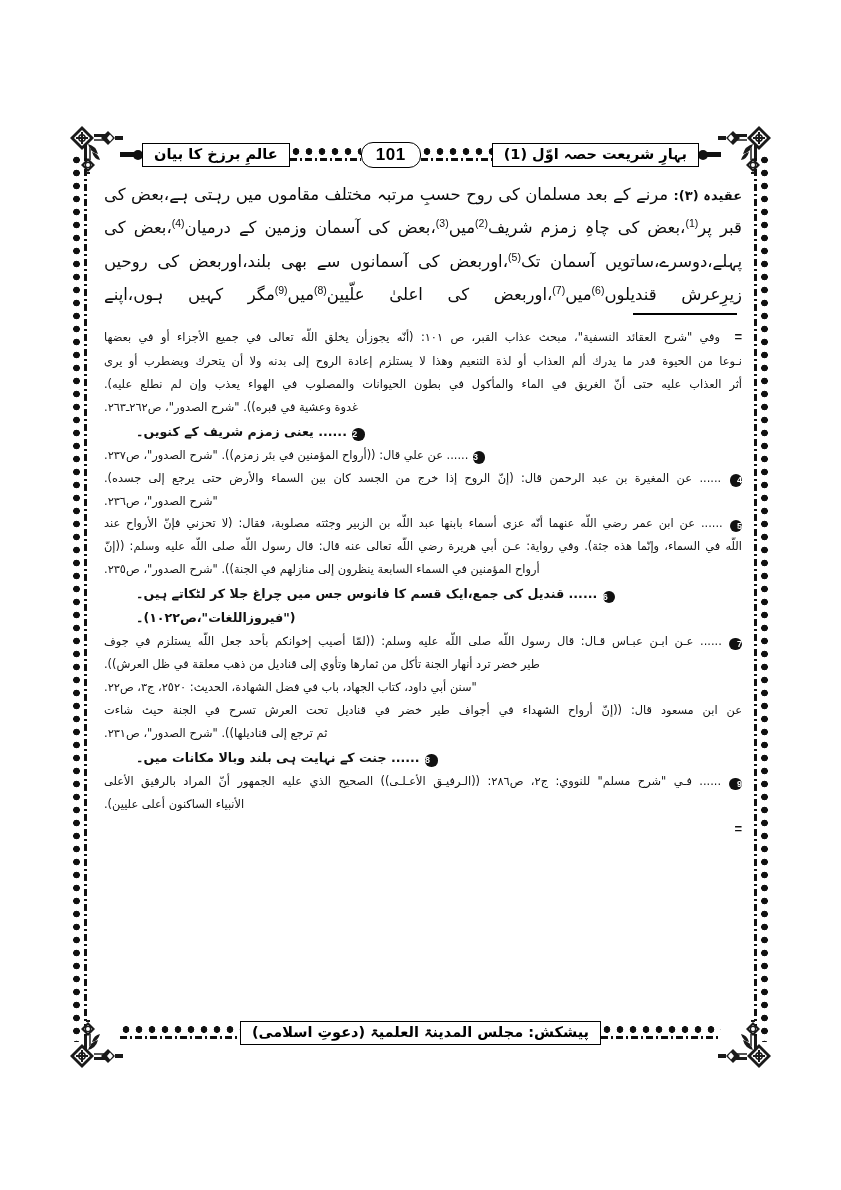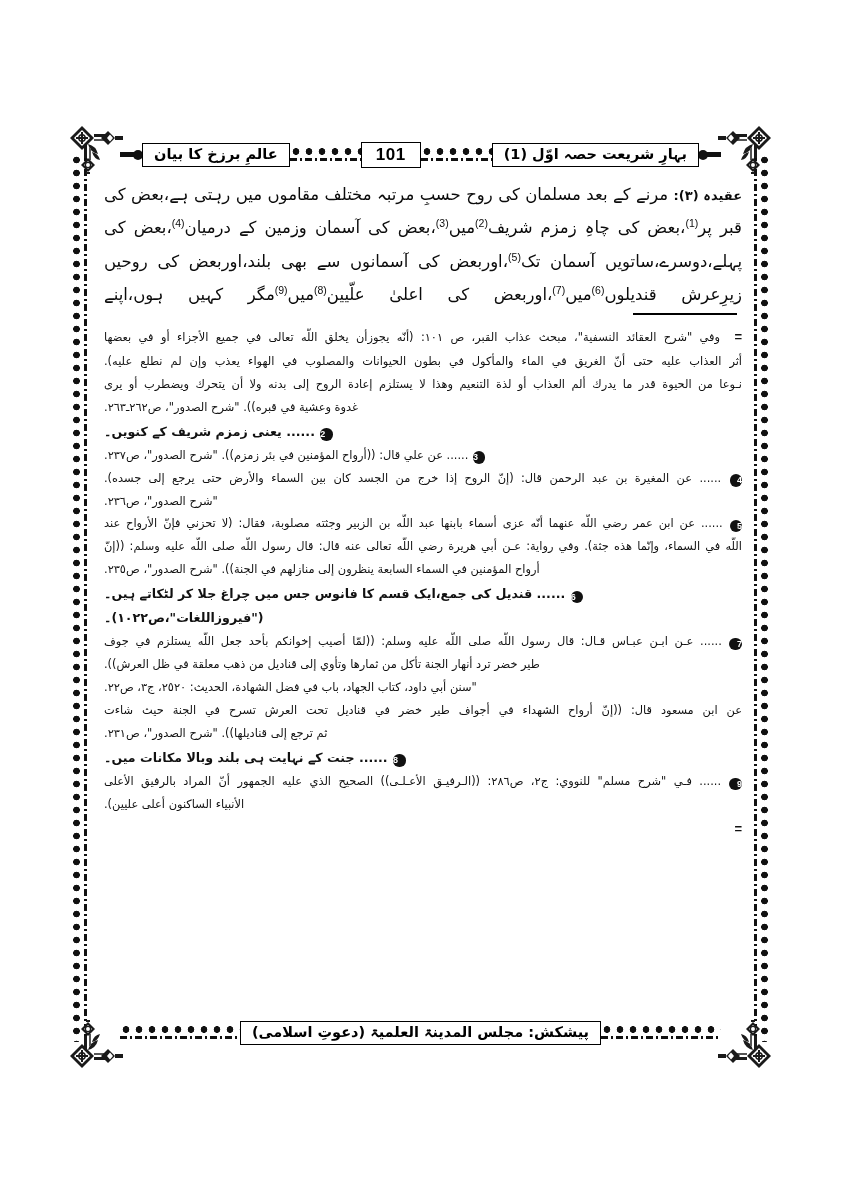--- a/index.html
+++ b/index.html
@@ -125,20 +125,21 @@
     white-space: nowrap;
     z-index: 3;
     position: relative;
   }
   .rail-box.pagenum {
     font-family: "Liberation Sans", sans-serif;
     font-weight: bold;
     font-size: 17px;
     padding: 3px 14px 4px 14px;
     letter-spacing: 0.5px;
+    border-radius: 12px;
   }
   .urdu {
     font-family: "DejaVu Sans", sans-serif;
     direction: rtl;
     unicode-bidi: isolate;
   }
   .rail-box .urdu {
     font-size: 14.5px;
     font-weight: bold;
   }
@@ -222,20 +223,21 @@
   }
   .fn.ar {
     font-family: "DejaVu Sans", sans-serif;
   }
   .fn.ur {
     font-family: "DejaVu Sans", sans-serif;
     font-size: 12.6px;
     font-weight: bold;
     text-align: left;
     text-align-last: left;
+    margin-left: 32px;
   }
   .fn-line-center {
     text-align: left;
     text-align-last: left;
   }
 
   .marker {
     display: inline-block;
     width: 12.5px;
     height: 12.5px;
@@ -406,22 +408,22 @@
       <span class="heading">عقیدہ (۳):</span>
       <span>مرنے کے بعد مسلمان کی روح حسبِ مرتبہ مختلف مقاموں میں رہتی ہے،بعض کی قبر پر</span><span class="sup">(1)</span><span>،بعض کی چاہِ زمزم شریف</span><span class="sup">(2)</span><span>میں</span><span class="sup">(3)</span><span>،بعض کی آسمان وزمین کے درمیان</span><span class="sup">(4)</span><span>،بعض کی پہلے،دوسرے،ساتویں آسمان تک</span><span class="sup">(5)</span><span>،اوربعض کی آسمانوں سے بھی بلند،اوربعض کی روحیں زیرِعرش قندیلوں</span><span class="sup">(6)</span><span>میں</span><span class="sup">(7)</span><span>،اوربعض کی اعلیٰ علّیین</span><span class="sup">(8)</span><span>میں</span><span class="sup">(9)</span><span>مگر کہیں ہوں،اپنے</span>
     </div>
   </div>
 
   <div class="fn-rule"></div>
 
   <div class="footnotes">
     <div id="fn-cont-top">
         <div class="fn ar"><span class="eq">=&nbsp;&nbsp;&nbsp;&nbsp;</span><span>وفي "شرح العقائد النسفية"، مبحث عذاب القبر، ص ١٠١: (أنّه يجوزأن يخلق اللّه تعالى في جميع الأجزاء أو في بعضها</span></div>
+        <div class="fn ar"><span>نـوعا من الحيوة قدر ما يدرك ألم العذاب أو لذة التنعيم وهذا لا يستلزم إعادة الروح إلى بدنه ولا أن يتحرك ويضطرب أو يرى</span></div>
         <div class="fn ar"><span>أثر العذاب عليه حتى أنّ الغريق في الماء والمأكول في بطون الحيوانات والمصلوب في الهواء يعذب وإن لم نطلع عليه).</span></div>
-        <div class="fn ar"><span>نـوعا من الحيوة قدر ما يدرك ألم العذاب أو لذة التنعيم وهذا لا يستلزم إعادة الروح إلى بدنه ولا أن يتحرك ويضطرب أو يرى</span></div>
       </div>
     <div id="fn-list">
         <div class="fn ar fn-line-center"><span>غدوة وعشية في قبره)). "شرح الصدور"، ص٢٦٢ـ٢٦٣.</span></div>
         <div class="fn ur fn-line-center"><span class="marker">2</span><span class="dots">&nbsp;......&nbsp;</span><span>یعنی زمزم شریف کے کنویں۔</span></div>
         <div class="fn ar fn-line-center"><span class="marker">3</span><span class="dots">&nbsp;......&nbsp;</span><span>عن علي قال: ((أرواح المؤمنين في بئر زمزم)). "شرح الصدور"، ص٢٣٧.</span></div>
         <div class="fn ar"><span class="marker">4</span><span class="dots">&nbsp;......&nbsp;</span><span>عن المغيرة بن عبد الرحمن قال: (إنّ الروح إذا خرج من الجسد كان بين السماء والأرض حتى يرجع إلى جسده).</span></div>
         <div class="fn ar fn-line-center"><span>"شرح الصدور"، ص٢٣٦.</span></div>
         <div class="fn ar"><span class="marker">5</span><span class="dots">&nbsp;......&nbsp;</span><span>عن ابن عمر رضي اللّه عنهما أنّه عزى أسماء بابنها عبد اللّه بن الزبير وجثته مصلوبة، فقال: (لا تحزني فإنّ الأرواح عند</span></div>
         <div class="fn ar"><span>اللّه في السماء، وإنّما هذه جثة).  وفي رواية: عـن أبي هريرة رضي اللّه تعالى عنه قال: قال رسول اللّه صلى اللّه عليه وسلم: ((إنّ</span></div>
         <div class="fn ar fn-line-center"><span>أرواح المؤمنين في السماء السابعة ينظرون إلى منازلهم في الجنة)). "شرح الصدور"، ص٢٣٥.</span></div>

